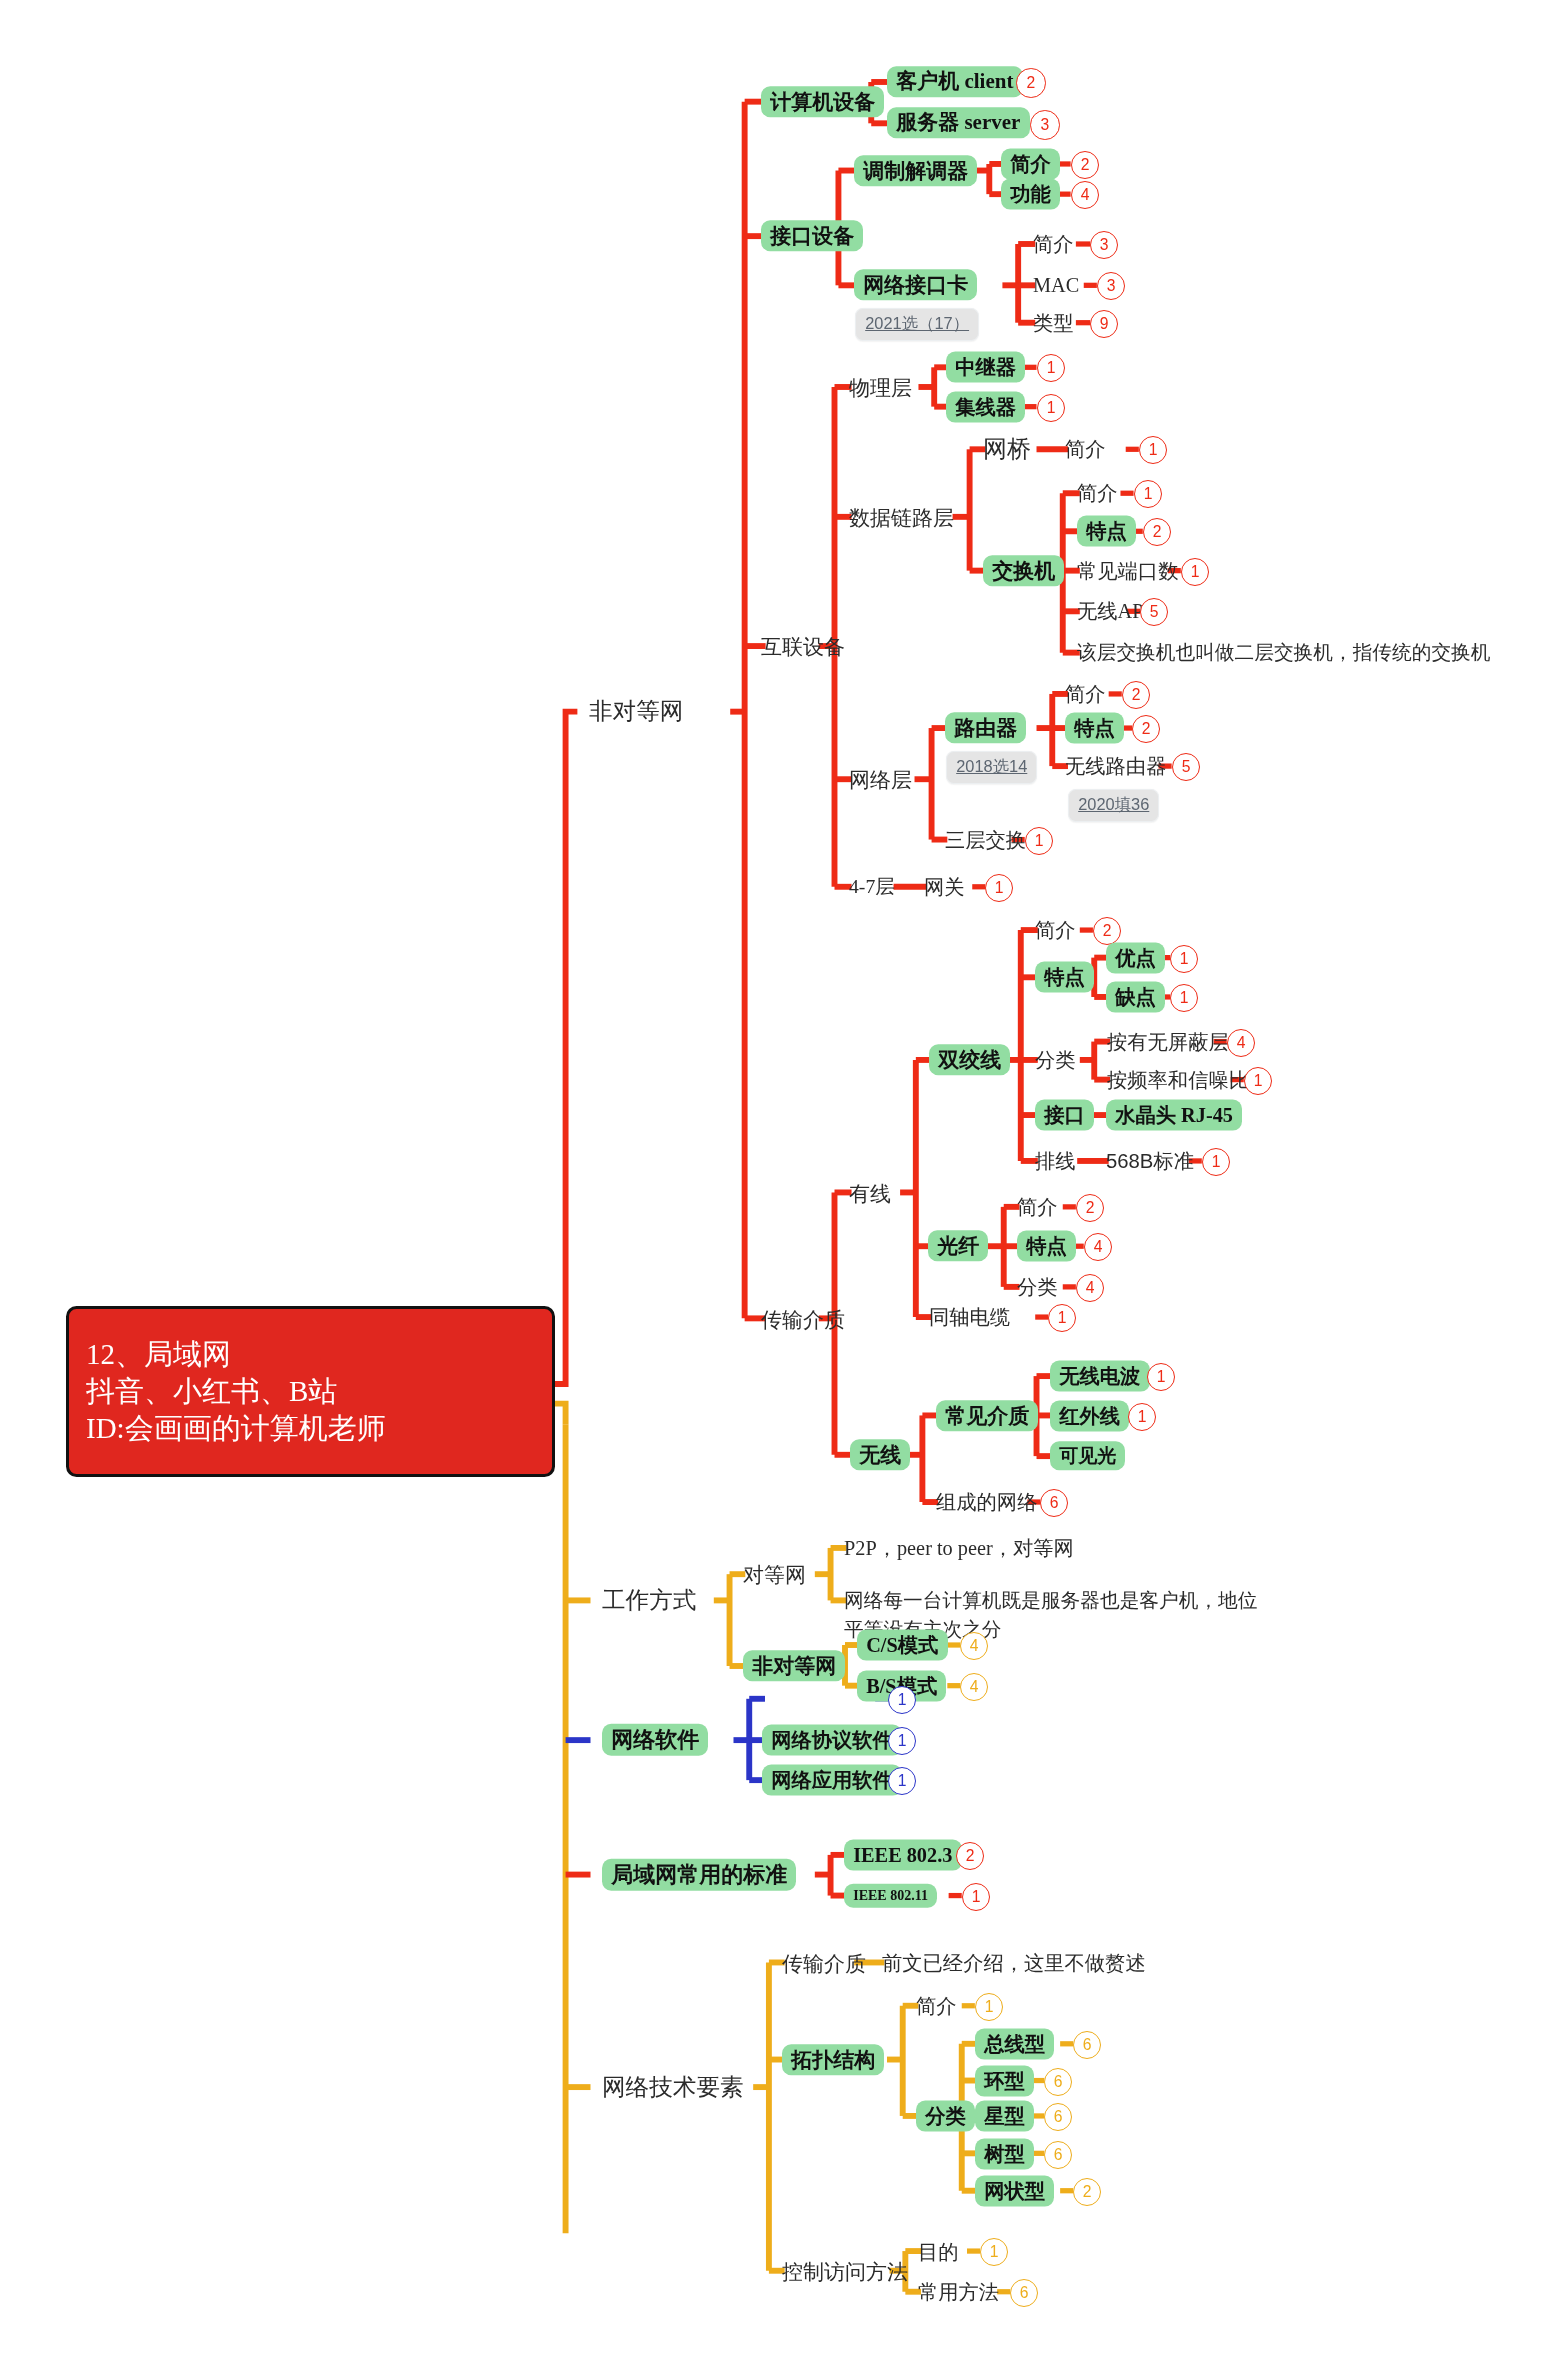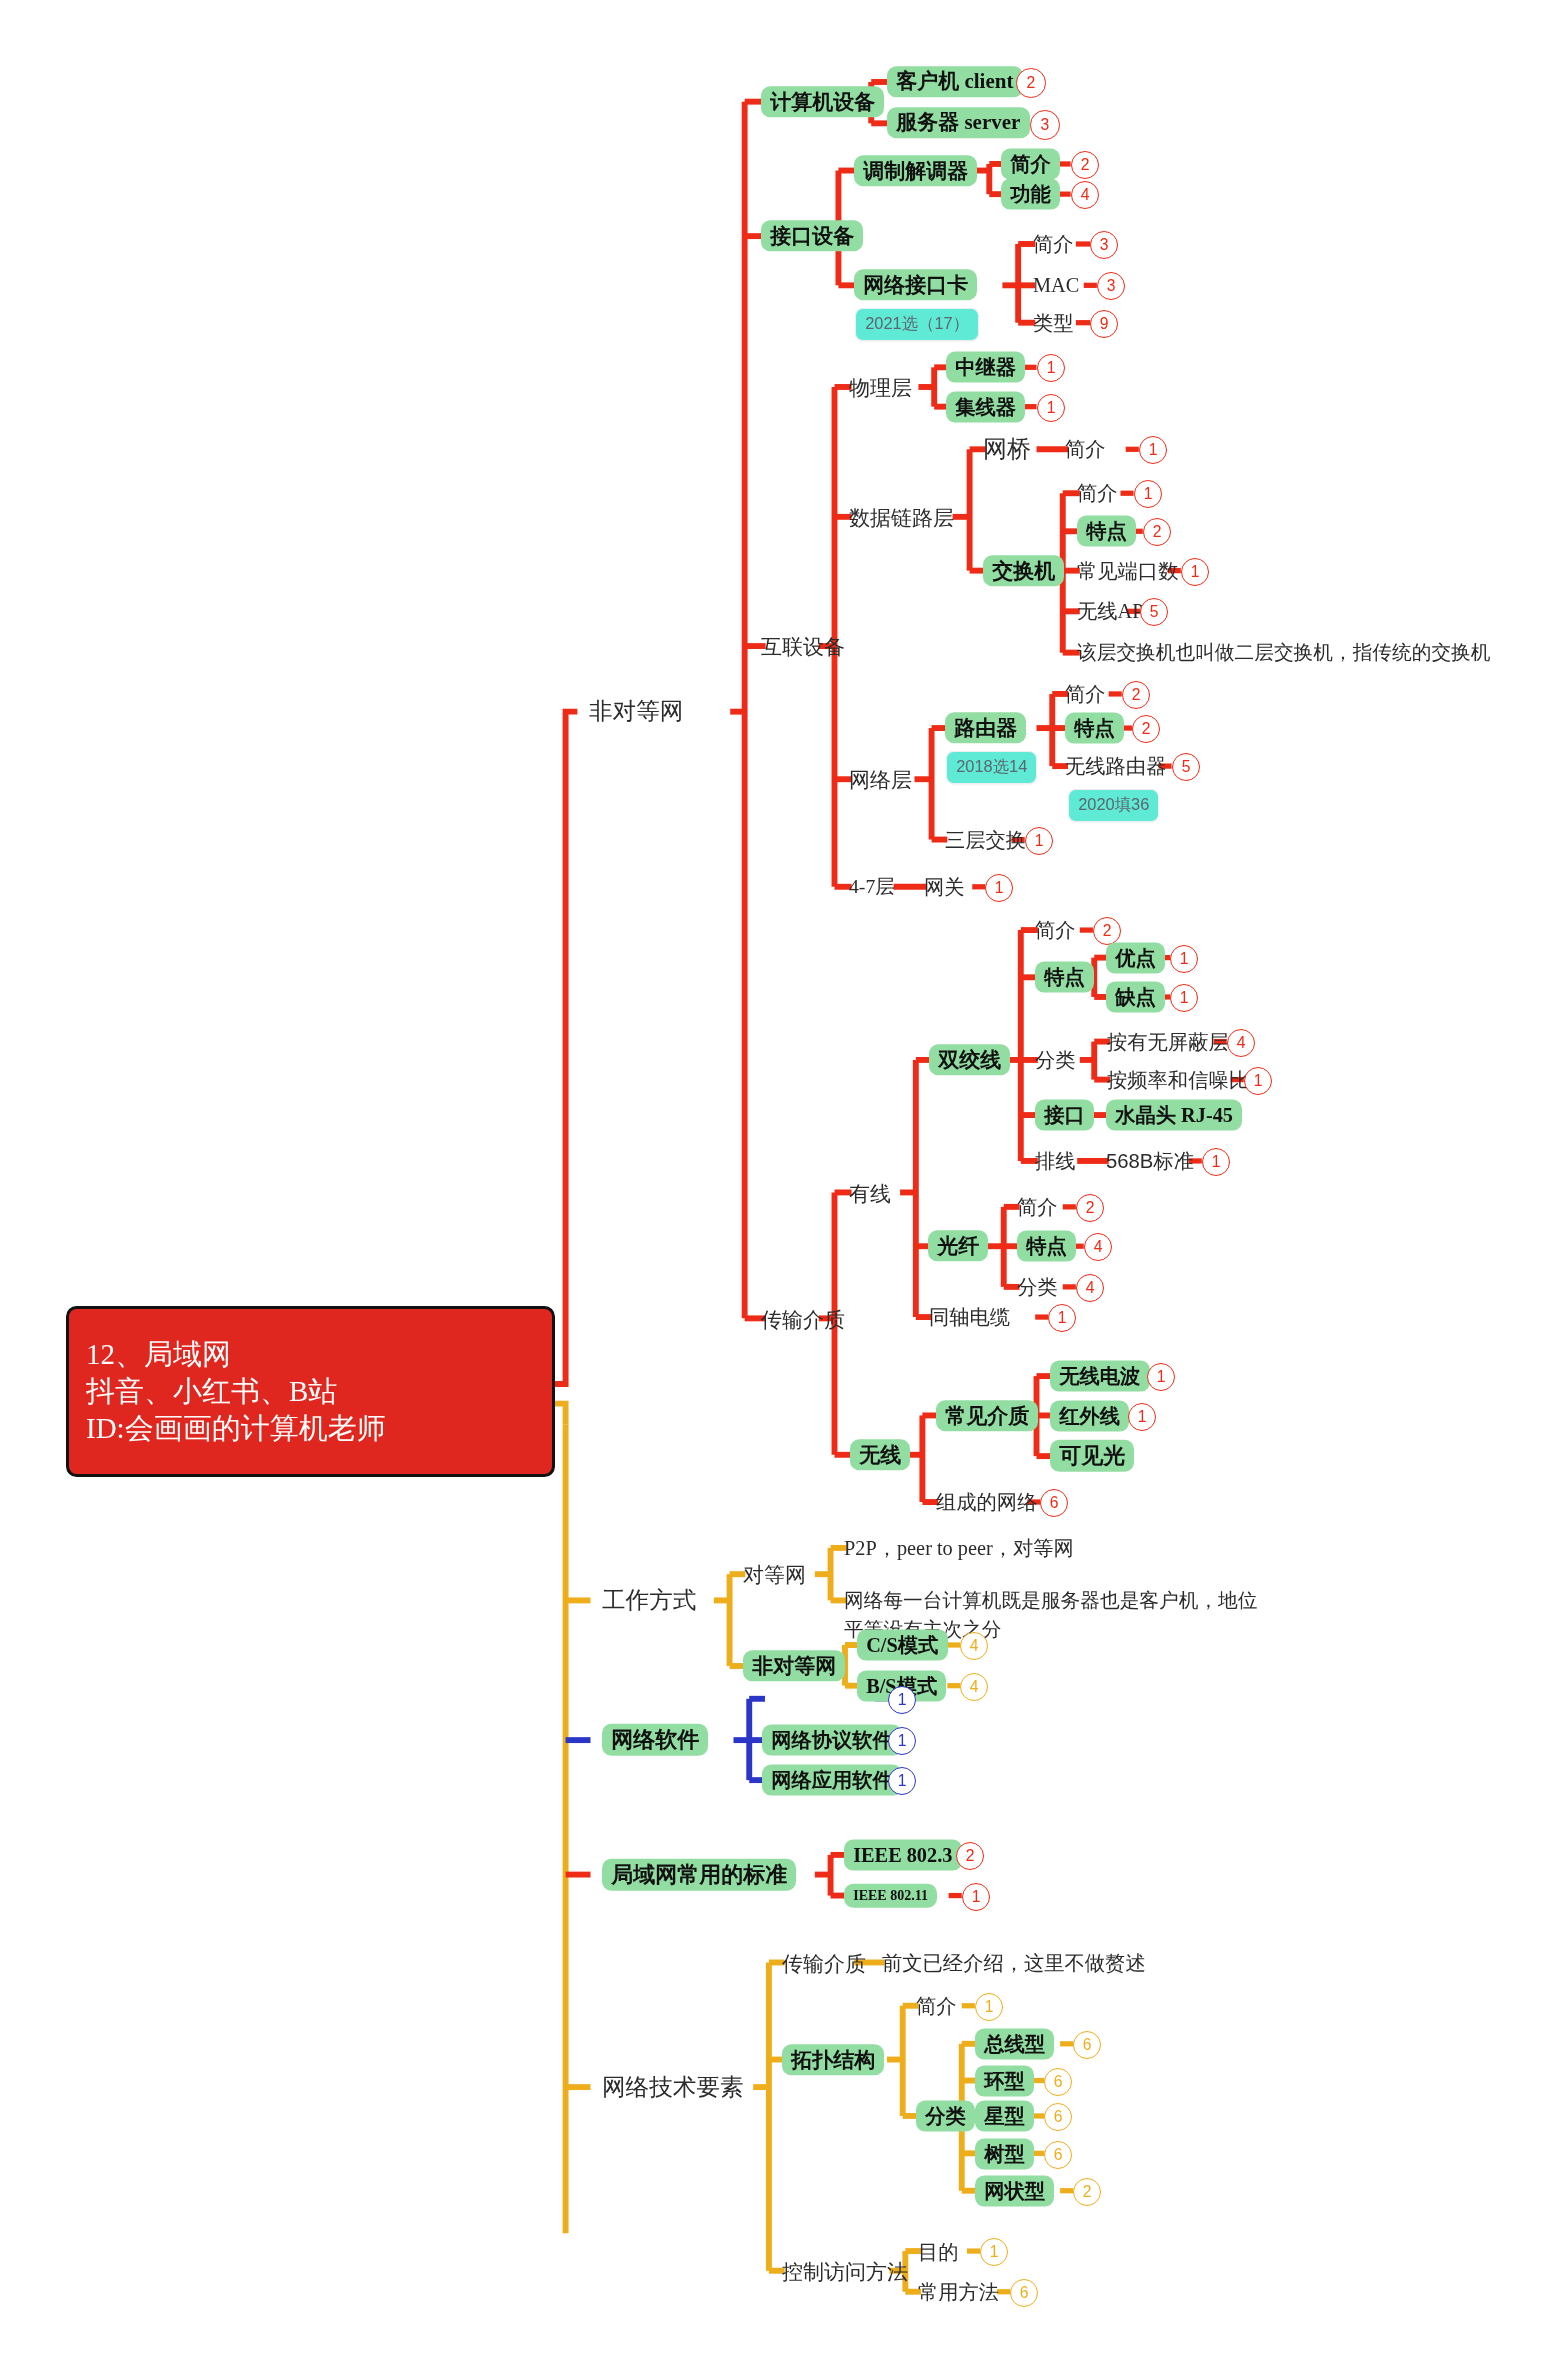--- a/index.html
+++ b/index.html
@@ -19,23 +19,23 @@
 
   
   .badge{position:absolute;display:flex;align-items:center;justify-content:center;
          border-radius:50%;background:#fff;font-family:"Liberation Sans",sans-serif;
          font-size:15.7px;line-height:1;}
   .badge.red{border:1.6px solid #ee2b16;color:#ee2b16;}
   .badge.orange{border:1.6px solid #eead1b;color:#eead1b;}
   .badge.blue{border:1.6px solid #2b35c8;color:#2b35c8;}
 
   
-  .tag{position:absolute;background:#5eead4;border:1.3px solid #eceff1;border-radius:7.9px;
+  .tag{position:absolute;background:#e5e5e5;border:1.3px solid #eceff1;border-radius:7.9px;
        color:#5d6671;padding:3.9px 9.2px 5.2px 9.2px;white-space:nowrap;font-size:15.7px;
-       box-shadow:0 0.7px 1.3px rgba(0,0,0,.05);}
+       box-shadow:0 0.7px 1.3px rgba(0,0,0,.05);text-decoration:underline;}
 
   
   #root{position:absolute;background:#e0271f;border:3.3px solid #111;border-radius:10.5px;
         box-sizing:border-box;display:flex;flex-direction:column;justify-content:center;
         padding:9.2px 17px;color:#fff;}
   #root .rl{font-family:"Liberation Serif","DejaVu Serif",serif;font-size:29px;line-height:1.28;
             white-space:nowrap;}
 </style>
 </head>
 <body>
@@ -608,21 +608,21 @@
       <span>1</span>
     </div>
 
   <div class="node pill" style="left:1050px;top:1416px;transform:translateY(-50%);font-size:20.3px;">
     <span class="lbl">红外线</span>
     </div>
   <div class="badge red" style="left:1128px;top:1403px;width:26px;height:26px;">
       <span>1</span>
     </div>
 
-  <div class="node pill" style="left:1050px;top:1456px;transform:translateY(-50%);font-size:22px;align-items:center;">
+  <div class="node pill" style="left:1050px;top:1456px;transform:translateY(-50%);font-size:19px;align-items:center;">
     <span class="lbl">可见光</span>
     </div>
 
   <div class="node plain" style="left:936px;top:1502px;transform:translateY(-50%);font-size:20.3px;">
     <span class="lbl">组成的网络</span>
     </div>
   <div class="badge red" style="left:1040px;top:1489px;width:26px;height:26px;">
       <span>6</span>
     </div>
 

